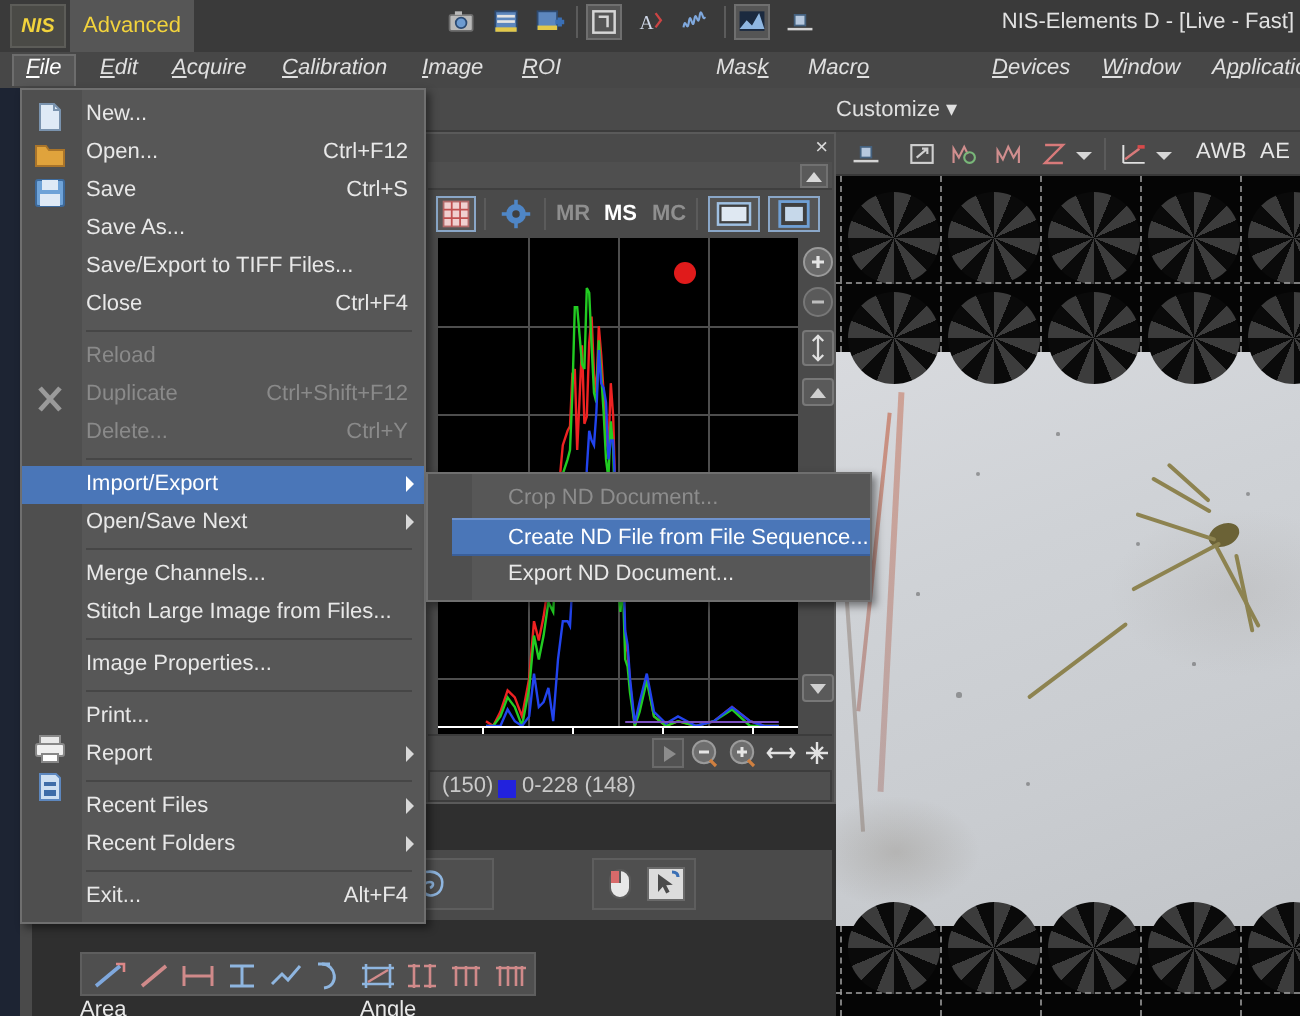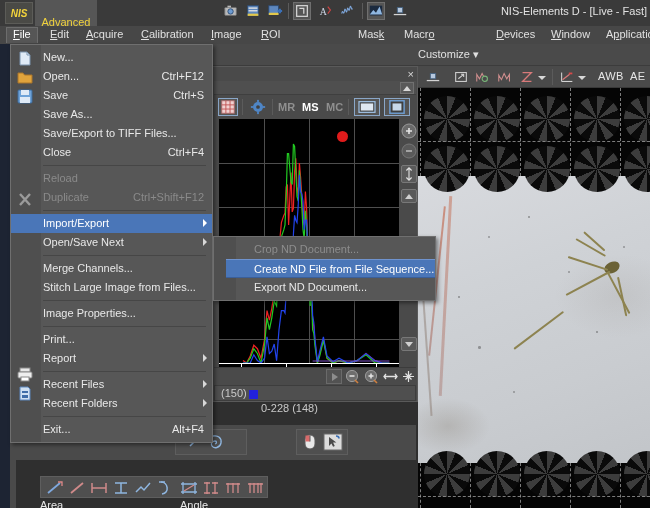--- a/index.html
+++ b/index.html
@@ -7,28 +7,28 @@
   body {
     width:650px; height:508px; position:relative; overflow:hidden;
     font-family:"Liberation Sans", sans-serif; font-size:11px; color:#dcdcdc;
   }
 
   
   .titlebar{position:absolute;left:0;top:0;width:650px;height:26px;background:#3a3a3a;}
   .nis-logo{position:absolute;left:5px;top:2px;width:28px;height:22px;background:#4a4a46;
     border:1px solid #5c5c58;display:flex;align-items:center;justify-content:center;}
   .nis-logo span{color:#f2d33c;font-size:10px;font-weight:bold;font-style:italic;}
-  .adv-tab{position:absolute;left:35px;top:0;width:62px;height:44px;background:#565656;
+  .adv-tab{position:absolute;left:35px;top:0;width:62px;height:26px;background:#565656;
     display:flex;align-items:center;justify-content:center;}
   .adv-tab span{color:#f2d33c;font-size:11px;}
   .app-title{position:absolute;right:3px;top:5px;font-size:11px;color:#e2e2e2;white-space:nowrap;}
 
   
   .menubar{position:absolute;left:0;top:26px;width:650px;height:18px;background:#474747;}
-  .menubar .mi{position:absolute;top:1px;height:16px;padding:1px 6px 0 6px;font-size:11px;color:#e0e0e0;white-space:nowrap;}
+  .menubar .mi{position:absolute;top:1px;height:16px;padding:1px 6px 0 6px;font-size:11px;color:#e0e0e0;white-space:nowrap;font-style:italic;}
   .menubar .mi u{text-decoration:underline;}
   .menubar .mi.active{background:#565656;border:1px solid #6d6d6d;border-bottom:none;color:#fff;padding-top:0;}
 
   
   .toolbar-row{position:absolute;left:0;top:44px;width:650px;height:22px;background:#4a4a4a;border-bottom:1px solid #3c3c3c;}
   .tb2{position:absolute;left:418px;top:66px;width:232px;height:22px;background:#4a4a4a;border-bottom:1px solid #383838;}
   .tbtn{position:absolute;top:2px;width:18px;height:18px;border:1px solid transparent;}
   .tbtn.sunk{border:1px solid #6f6f6f;background:#555;}
   .cust{position:absolute;left:418px;top:48px;font-size:11px;color:#e0e0e0;}
   .awb{position:absolute;top:70px;font-size:11px;color:#e6e6e6;letter-spacing:.3px;}
@@ -387,21 +387,21 @@
       <path d="M2 7.5h13M4 5l-2 2.5L4 10M13 5l2 2.5L13 10" stroke="#e2e2e2" stroke-width="1.3" fill="none"></path>
     </svg>
     <svg style="position:absolute;left:187px;top:1px;width:15px;height:15px;" viewBox="0 0 15 15">
       <path d="M7.5 2v11M2 7.5h11M4.5 4.5l6 6M10.5 4.5l-6 6" stroke="#e2e2e2" stroke-width="1.2"></path>
     </svg>
   </div>
 
   <div class="lut-status">
     <span style="position:absolute;left:6px;top:1px;font-size:11px;color:#c9c9c9;">(150)</span>
     <span style="position:absolute;left:34px;top:4px;width:9px;height:9px;background:#2222dd;"></span>
-    <span style="position:absolute;left:46px;top:16px;font-size:11px;color:#c9c9c9;">0-228 (148)</span>
+    <span style="position:absolute;left:46px;top:1px;font-size:11px;color:#c9c9c9;">0-228 (148)</span>
   </div>
 </div>
 
 <div class="botpanel"></div>
 <div class="toolgrp" style="left:175px;top:429px;width:72px;">
   <svg style="position:absolute;left:4px;top:3px;width:20px;height:18px;" viewBox="0 0 20 18">
     <path d="M4 9h6M10 5l4 4-4 4" stroke="#8fb6e0" stroke-width="1.5" fill="none"></path>
   </svg>
   <svg style="position:absolute;left:30px;top:3px;width:22px;height:18px;" viewBox="0 0 22 18">
     <path d="M7 3c5-1 9 2 8 7s-7 6-9 3 1-5 3-5 2 2 0 3" stroke="#8fb6e0" stroke-width="1.3" fill="none"></path>
@@ -463,20 +463,21 @@
   <div id="file-menu-rows" style="position:relative;padding:3px 0;">
       <div class="mrow"><span>New...</span></div>
       <div class="mrow"><span>Open...</span><span class="acc">Ctrl+F12</span></div>
       <div class="mrow"><span>Save</span><span class="acc">Ctrl+S</span></div>
       <div class="mrow"><span>Save As...</span></div>
       <div class="mrow"><span>Save/Export to TIFF Files...</span></div>
       <div class="mrow"><span>Close</span><span class="acc">Ctrl+F4</span></div>
       <div class="msep"></div>
       <div class="mrow dis"><span>Reload</span></div>
       <div class="mrow dis"><span>Duplicate</span><span class="acc">Ctrl+Shift+F12</span></div>
+      <div class="mrow dis"><span>Delete...</span><span class="acc">Ctrl+Y</span></div>
       <div class="msep"></div>
       <div class="mrow hl"><span>Import/Export</span><span class="arw"></span></div>
       <div class="mrow"><span>Open/Save Next</span><span class="arw"></span></div>
       <div class="msep"></div>
       <div class="mrow"><span>Merge Channels...</span></div>
       <div class="mrow"><span>Stitch Large Image from Files...</span></div>
       <div class="msep"></div>
       <div class="mrow"><span>Image Properties...</span></div>
       <div class="msep"></div>
       <div class="mrow"><span>Print...</span></div>

